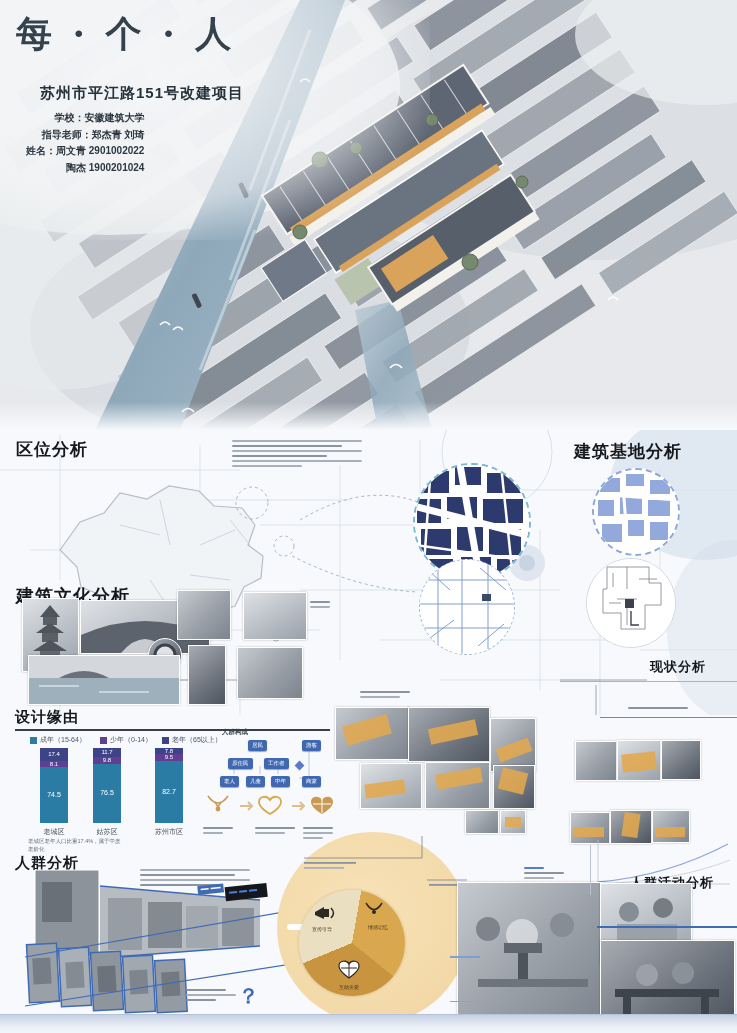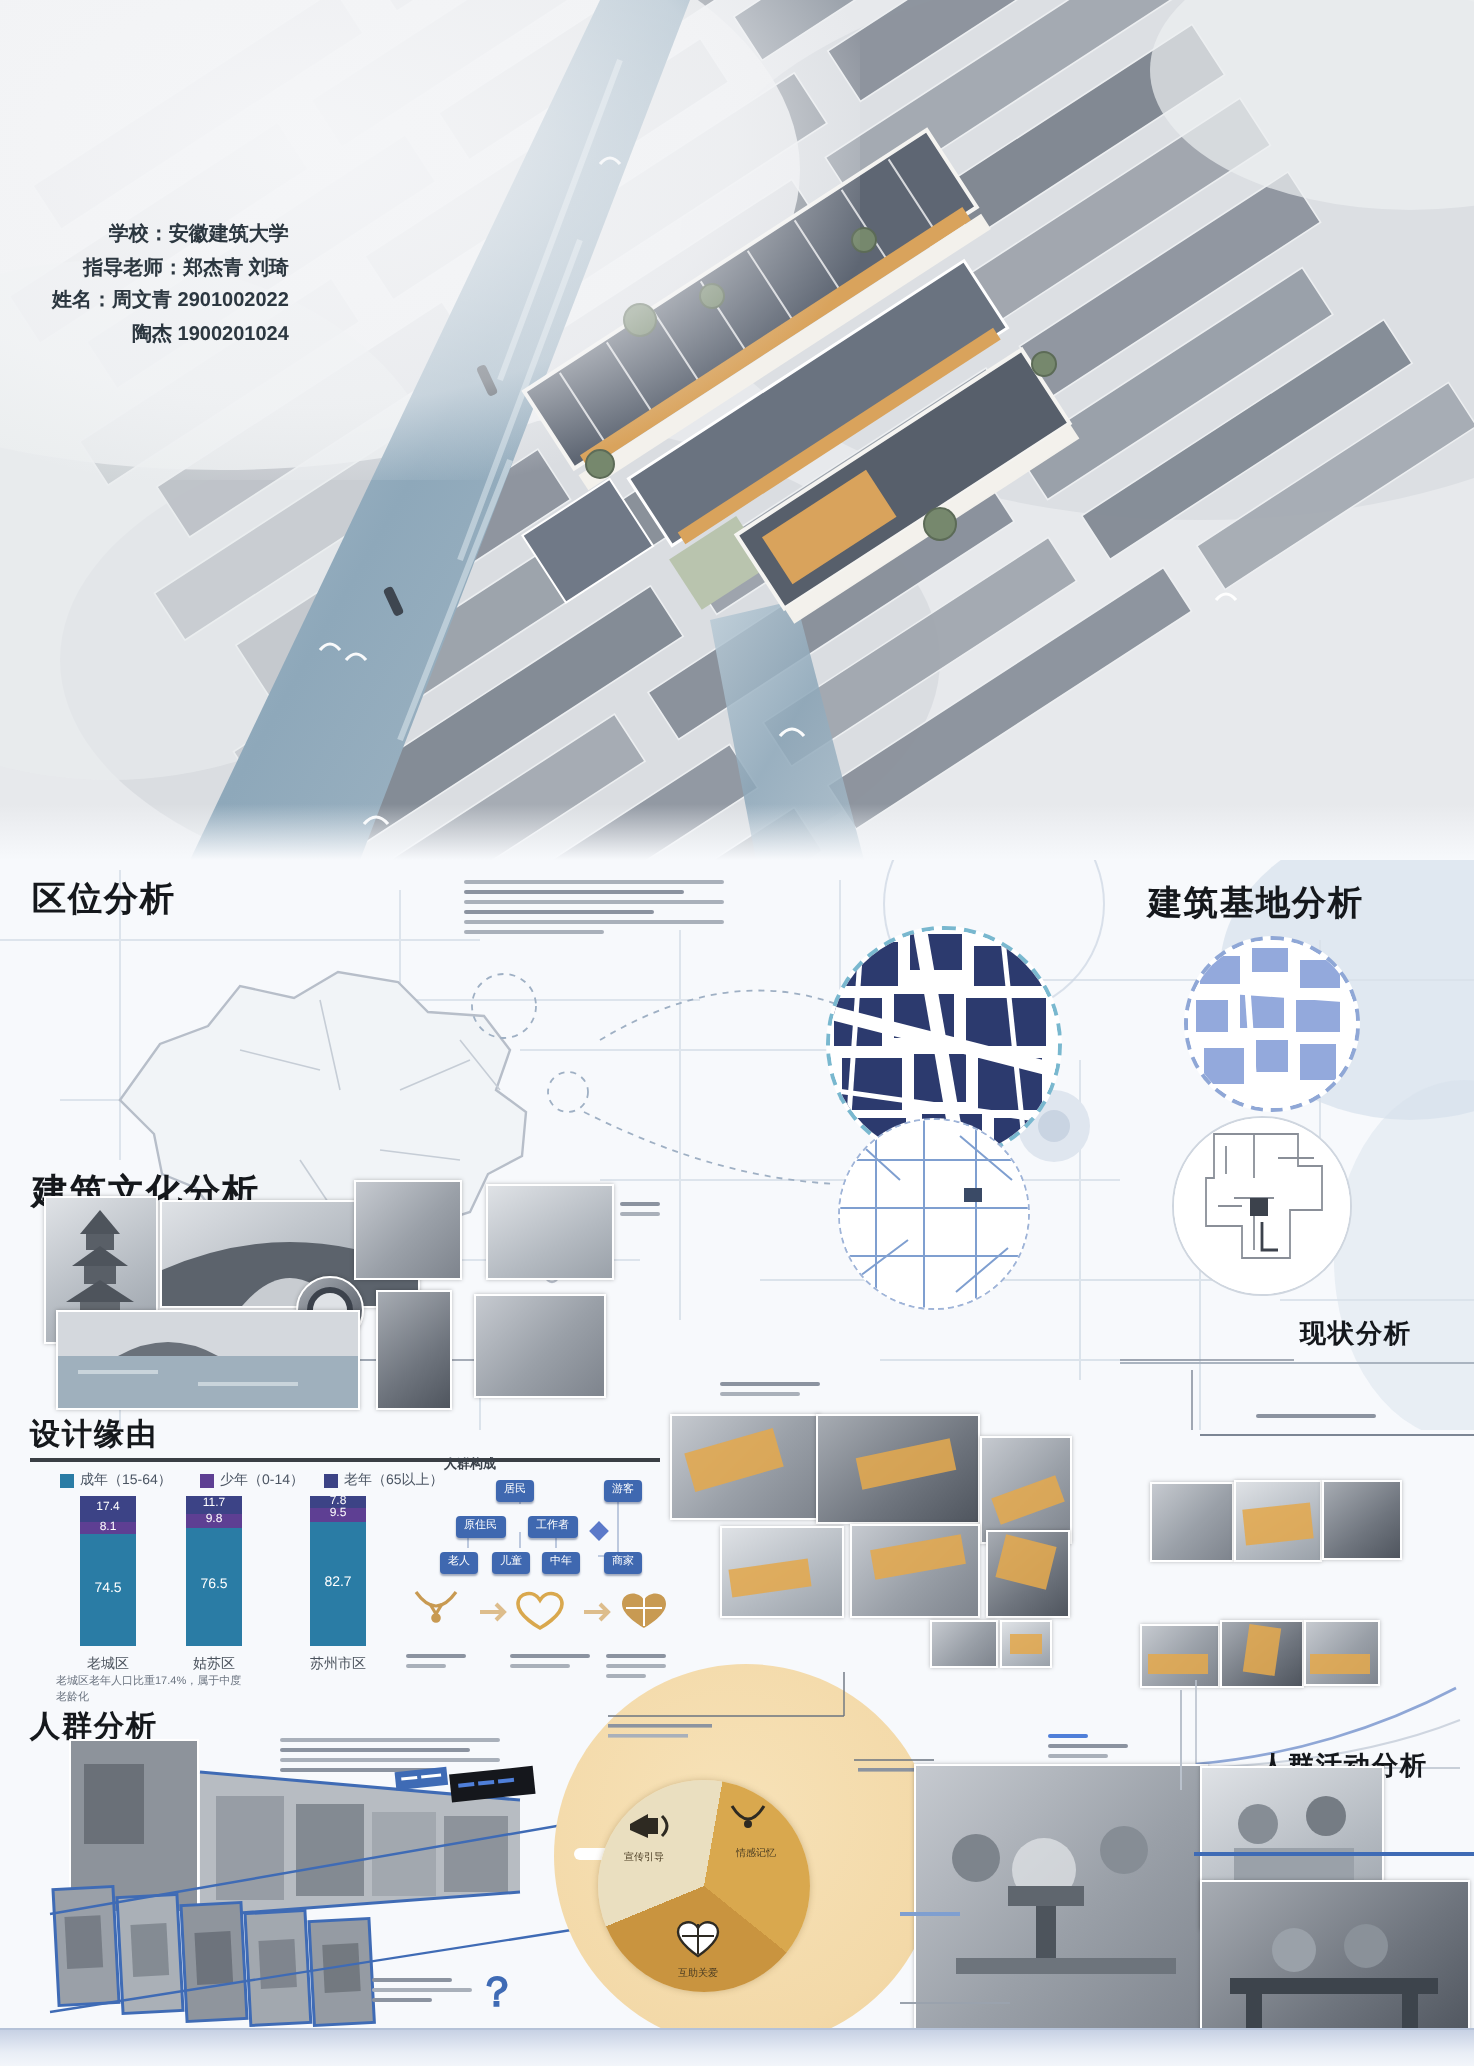--- a/index.html
+++ b/index.html
@@ -130,20 +130,22 @@
         <path d="M173,330 q5,-6 10,0"></path>
       <path d="M182,412 q6,-7 12,0"></path>
         <path d="M390,368 q6,-7 12,0"></path>
       <path d="M300,82 q5,-6 10,0"></path>
         <path d="M608,300 q5,-6 10,0"></path>
     </g>
     <rect y="402" width="737" height="28" fill="url(#fade)"></rect>
   </svg>
 
   <div class="titlewash"></div>
+  <div class="title">每 · 个 · 人</div>
+  <div class="sub2">苏州市平江路151号改建项目</div>
   <div class="credits">
     <div>学校：安徽建筑大学</div>
     <div>指导老师：郑杰青  刘琦</div>
     <div>姓名：周文青  2901002022</div>
     <div>　　　陶杰  1900201024</div>
   </div>
 
   <svg class="abs" style="left:0;top:430px" width="737" height="285" viewBox="0 0 737 285">
     <rect width="737" height="285" fill="#f7f9fc"></rect>
     <ellipse cx="705" cy="55" rx="95" ry="75" fill="#cddae8" opacity=".55"></ellipse>

